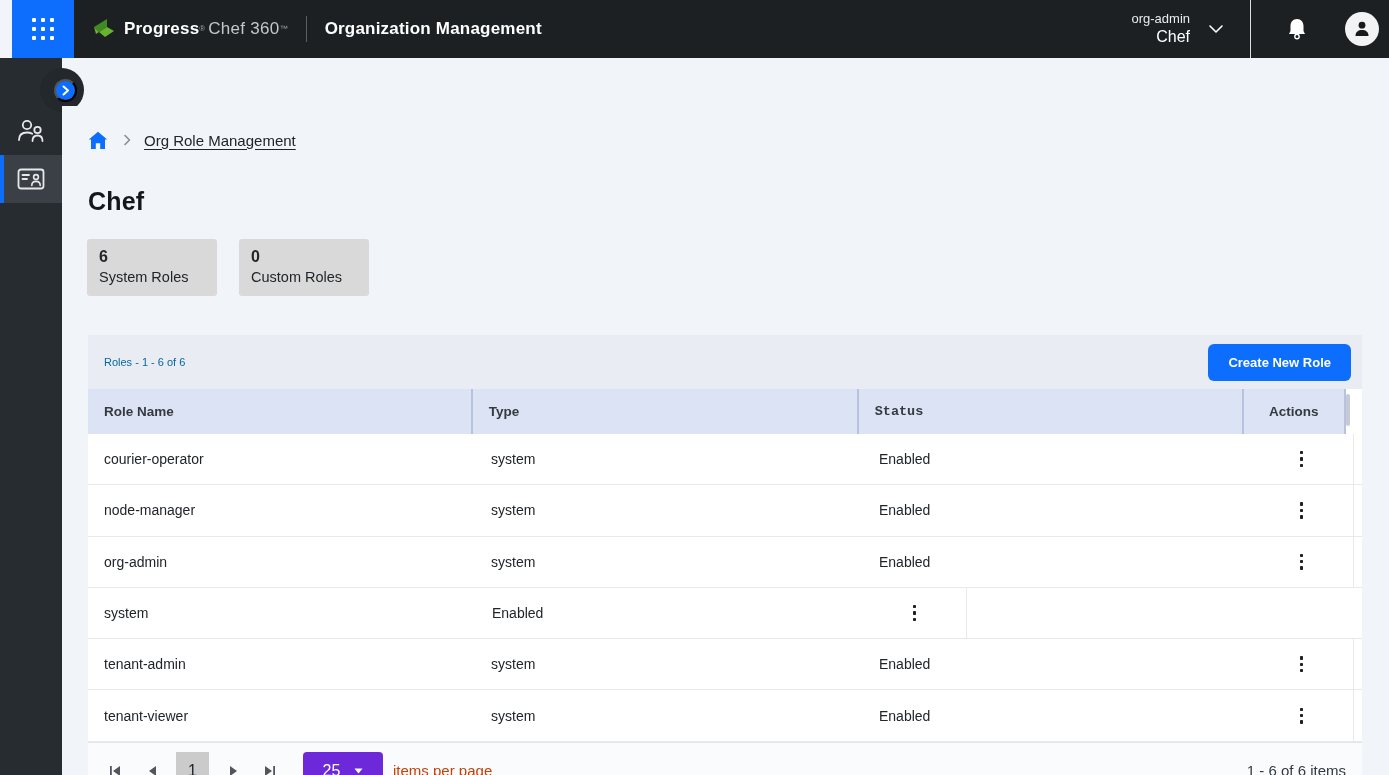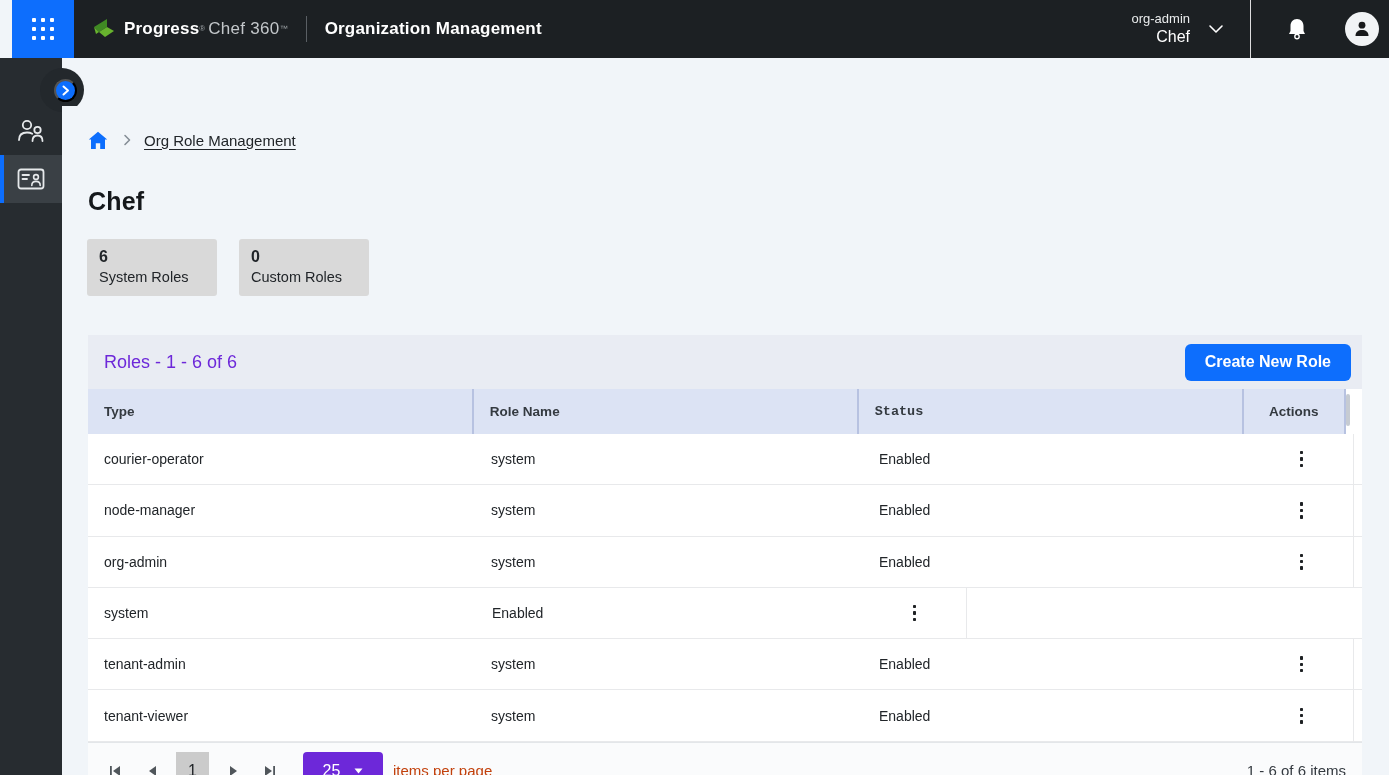--- a/index.html
+++ b/index.html
@@ -67,25 +67,25 @@
   .page-title { margin:35px 0 0 26px; font-size:25px; font-weight:bold; color:#15181b; letter-spacing:.2px; }
   .stats { display:flex; gap:22px; margin:23px 0 0 25px; }
   .stat-card { width:130px; height:57px; background:#d9d9d9; border-radius:3px; padding:7px 12px; }
   .stat-value { font-size:16px; font-weight:bold; color:#212529; line-height:21px; }
   .stat-label { font-size:14.5px; color:#212529; line-height:20px; }
   
   .panel { position:absolute; left:26px; top:229px; width:1274px; background:#fff; }
   .panel-toolbar {
     height:54px; background:#e9ecf3; display:flex; align-items:center; padding:0 11px 0 16px;
   }
-  .panel-title { font-size:18px; color:#6d28d9; }
+  .panel-title { font-size:11px; color:#0369a1; }
   .toolbar-spacer { flex:1; }
   .create-btn {
     height:37px; padding:0 20px; background:#0d6efd; color:#fff; border:none; border-radius:6px;
-    font-family:"Liberation Sans", sans-serif; font-size:16px; font-weight:bold; cursor:pointer;
+    font-family:"Liberation Sans", sans-serif; font-size:13px; font-weight:bold; cursor:pointer;
   }
   .thead { height:45px; background:#dce3f4; display:flex; }
   .th {
     display:flex; align-items:center; padding-left:16px; font-size:13.5px; font-weight:bold;
     color:#343a40; border-right:2px solid #b7c2e1; cursor:pointer;
   }
   .th.c-name { width:387px; } .th.c-type { width:388px; } .th.c-status { width:387px;font-family:Liberation Mono, monospace; }
   .th.c-actions { width:103px; justify-content:center; padding-left:0; }
   .th-gutter { width:9px; background:#fff; border:none; position:relative; }
   .scroll-thumb { position:absolute; left:0; top:5px; width:4px; height:32px; background:#c6cbd2; border-radius:2px; }
@@ -229,22 +229,22 @@
   </div>
 
   <section class="panel">
     <div class="panel-toolbar">
       <span class="panel-title">Roles - 1 - 6 of 6</span>
       <span class="toolbar-spacer"></span>
       <button class="create-btn">Create New Role</button>
     </div>
 
     <div class="thead">
+      <div class="th c-name">Role Name</div>
       <div class="th c-type">Type</div>
-      <div class="th c-name">Role Name</div>
       <div class="th c-status">Status</div>
       <div class="th c-actions">Actions</div>
       <div class="th th-gutter">
         <span class="scroll-thumb"></span>
       </div>
     </div>
 
     <div id="table-body">
       <div class="trow">
         <div class="td c-name">courier-operator</div>

